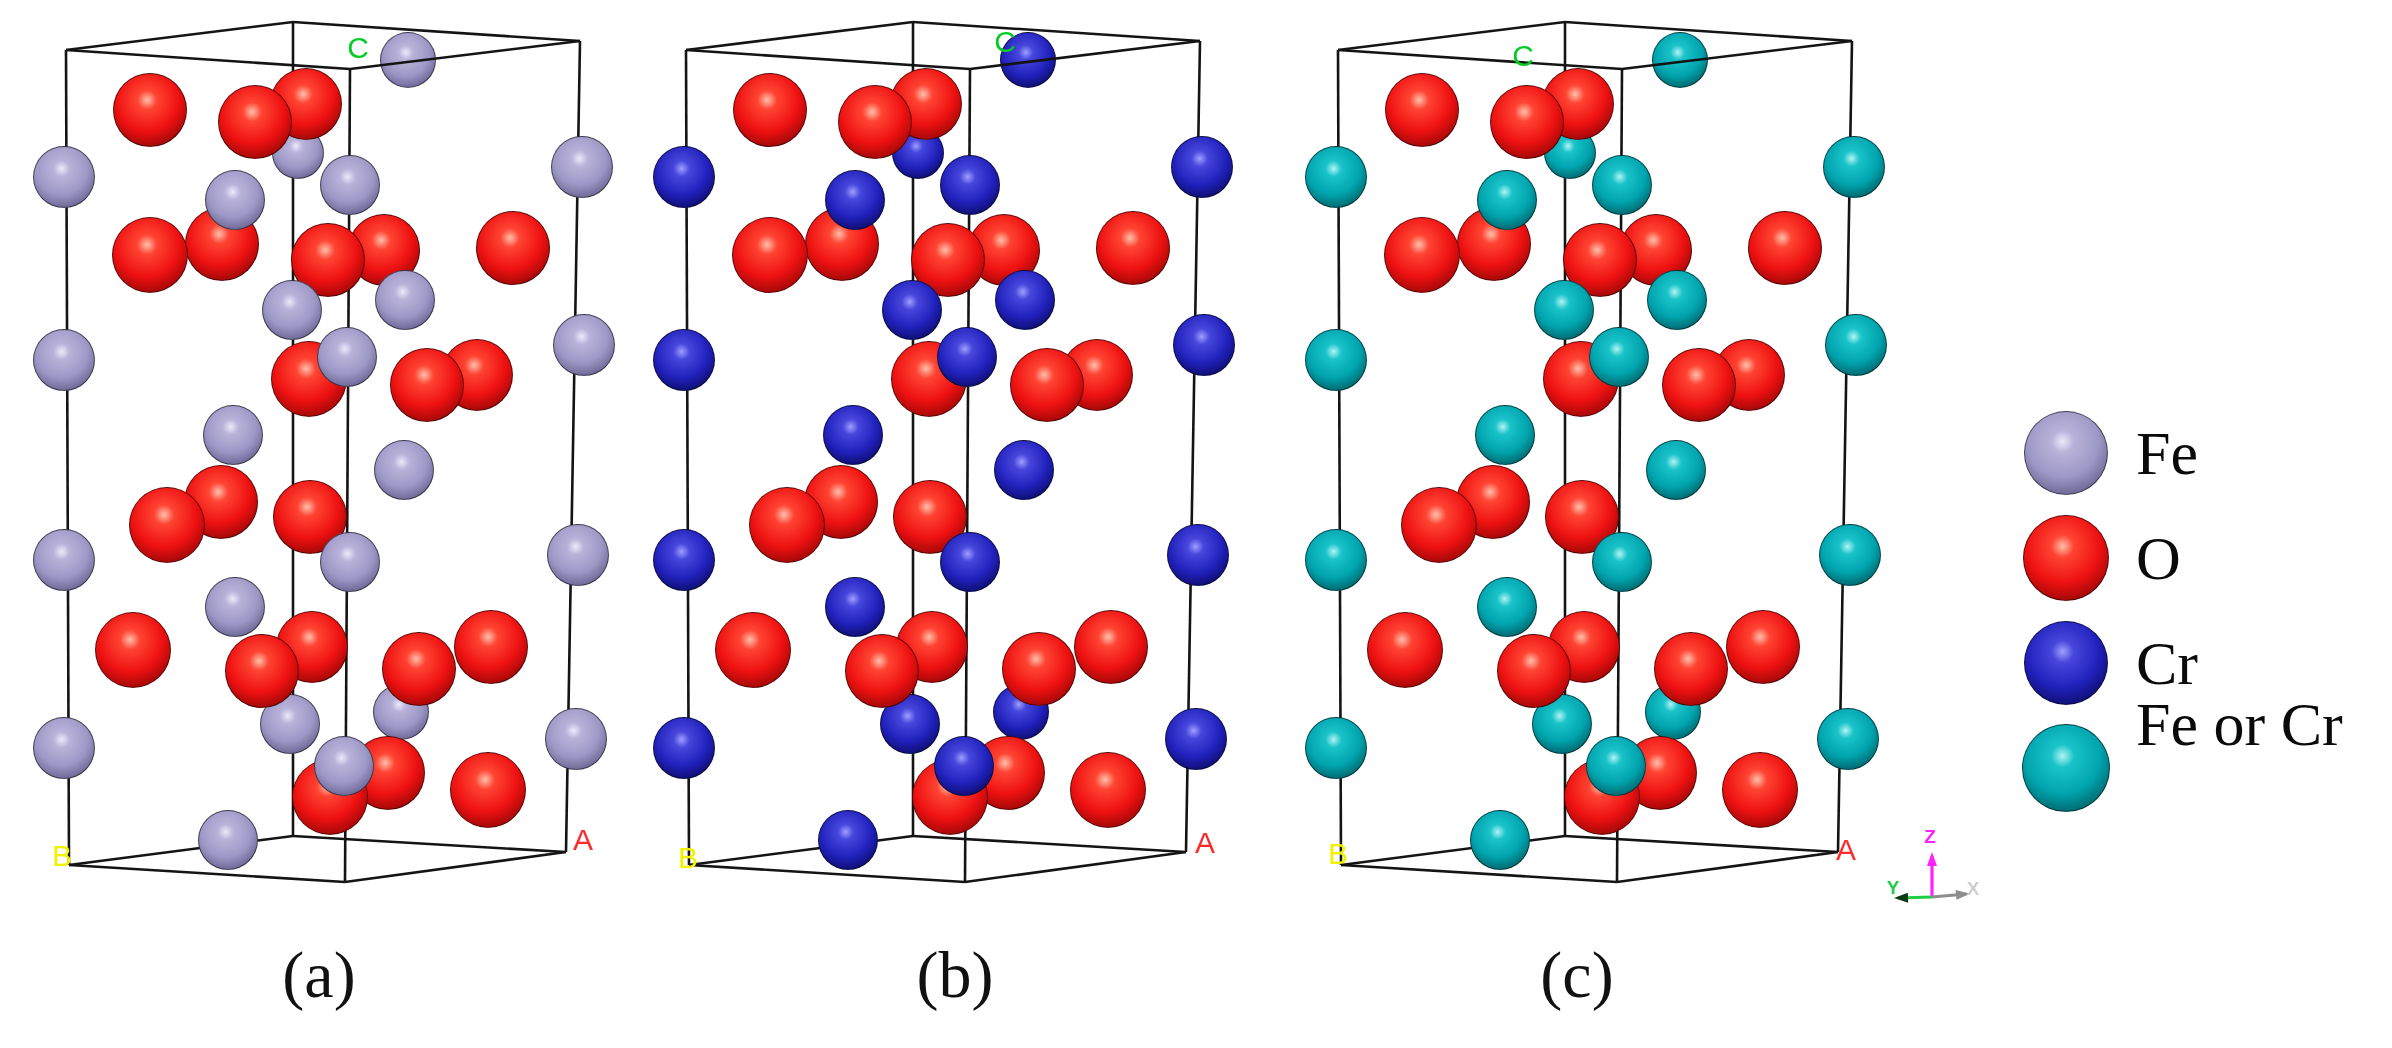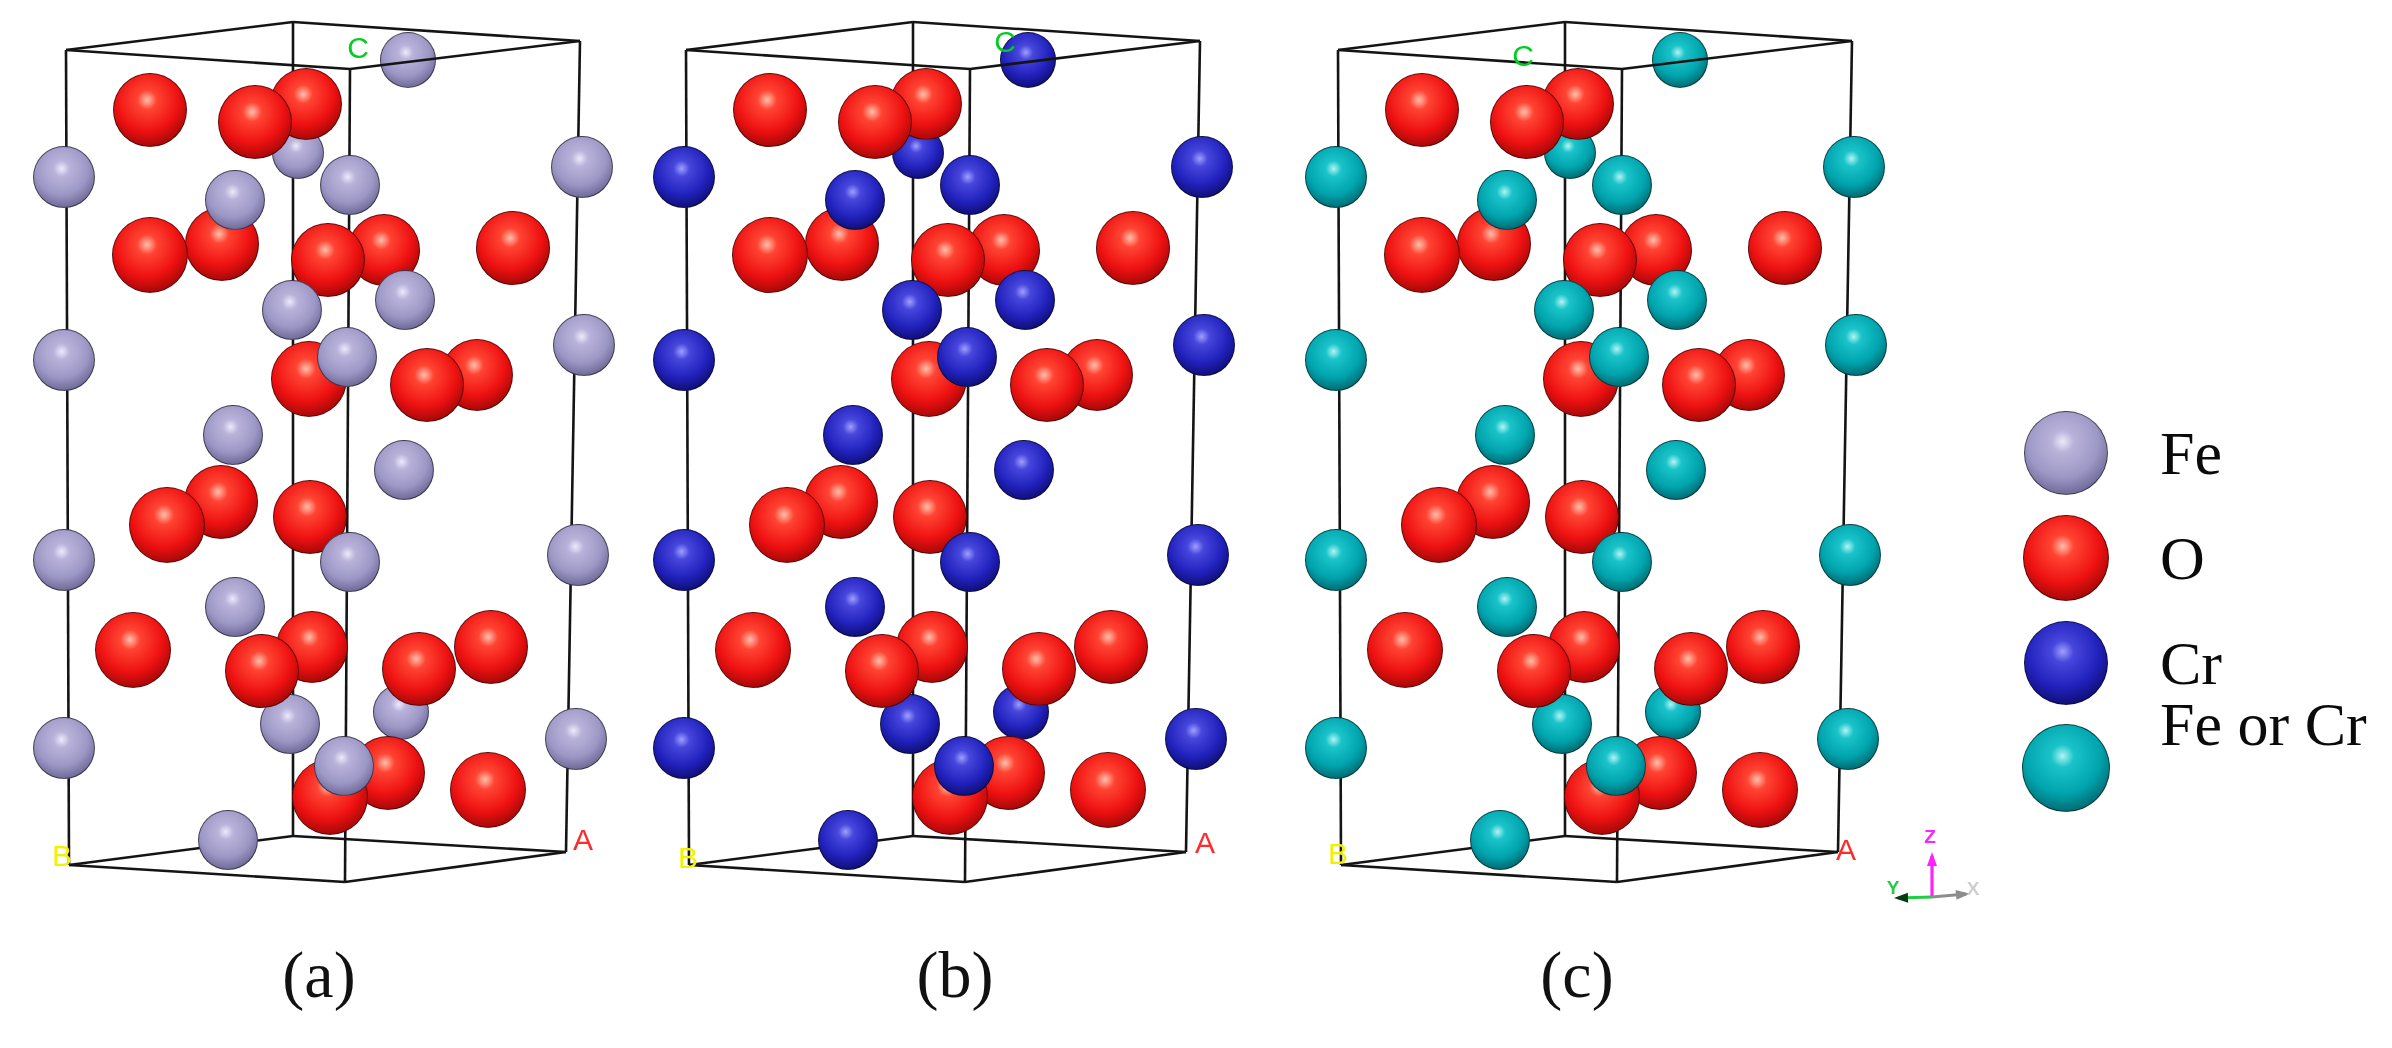--- a/index.html
+++ b/index.html
@@ -7,21 +7,21 @@
          font-family:"Liberation Serif", serif;}
   #box-layer{position:absolute;left:0;top:0;z-index:2;}
   .atom{position:absolute;border-radius:50%;border:1px solid rgba(5,5,5,0.55);box-sizing:border-box;}
   .corner-label{position:absolute;z-index:10;font-family:"Liberation Sans", sans-serif;
                 font-size:30px;font-weight:400;transform:translate(-50%,-50%);line-height:1;}
   .caption{position:absolute;z-index:10;font-family:"Liberation Serif", serif;font-size:66px;
            color:#111111;transform:translate(-50%,-50%);line-height:1;}
   .legend-row{position:absolute;z-index:10;}
   .legend-sphere{position:absolute;border-radius:50%;border:1px solid rgba(5,5,5,0.55);box-sizing:border-box;}
   .legend-label{position:absolute;font-family:"Liberation Serif", serif;font-size:62px;color:#0a0a0a;
-                transform:translateY(-50%);white-space:nowrap;line-height:1;margin-left:24px;}
+                transform:translateY(-50%);white-space:nowrap;line-height:1;}
   #triad{position:absolute;z-index:10;}
   .triad-label{position:absolute;z-index:11;font-family:"Liberation Sans", sans-serif;
                font-size:19px;font-weight:bold;transform:translate(-50%,-50%);line-height:1;}
 </style>
 </head>
 <body>
 
 <div id="stage">
   <svg id="box-layer" width="2392" height="1048">
       <g>

